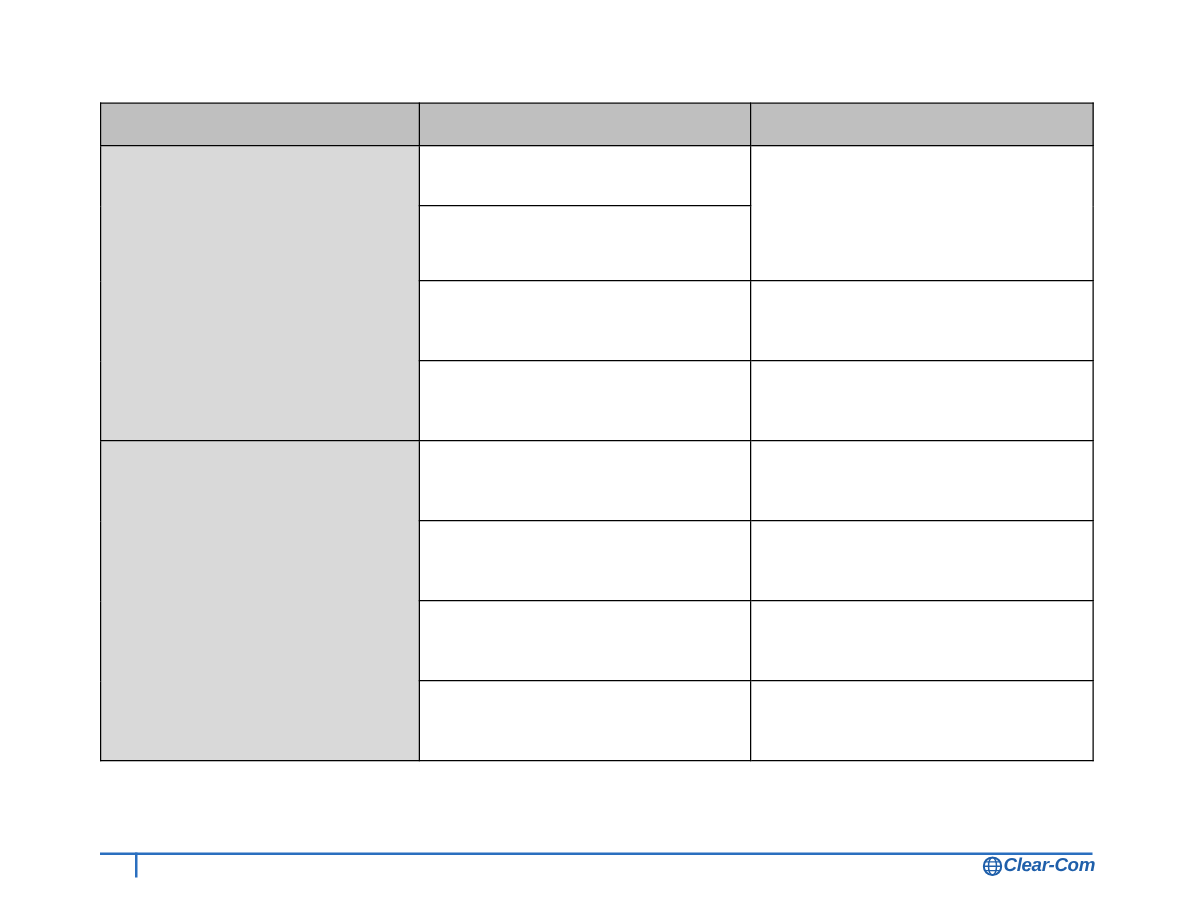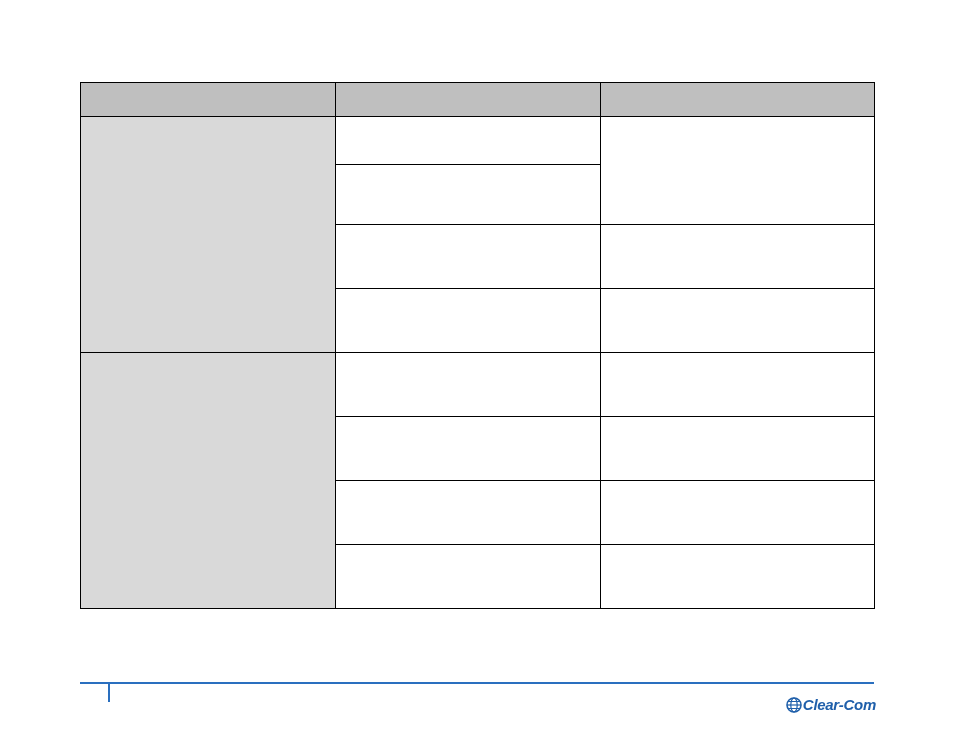--- a/index.html
+++ b/index.html
@@ -59,21 +59,20 @@
     font-size: 11px;
     color: #333333;
   }
   .brand {
     position: absolute;
     right: 78px;
     top: 684px;
     display: flex;
     align-items: center;
     gap: 1px;
-    margin-top: 12px;
   }
   .brand-text {
     font-size: 15px;
     font-weight: bold;
     font-style: italic;
     color: #1f5faa;
     letter-spacing: -0.3px;
   }
 </style>
 </head>

